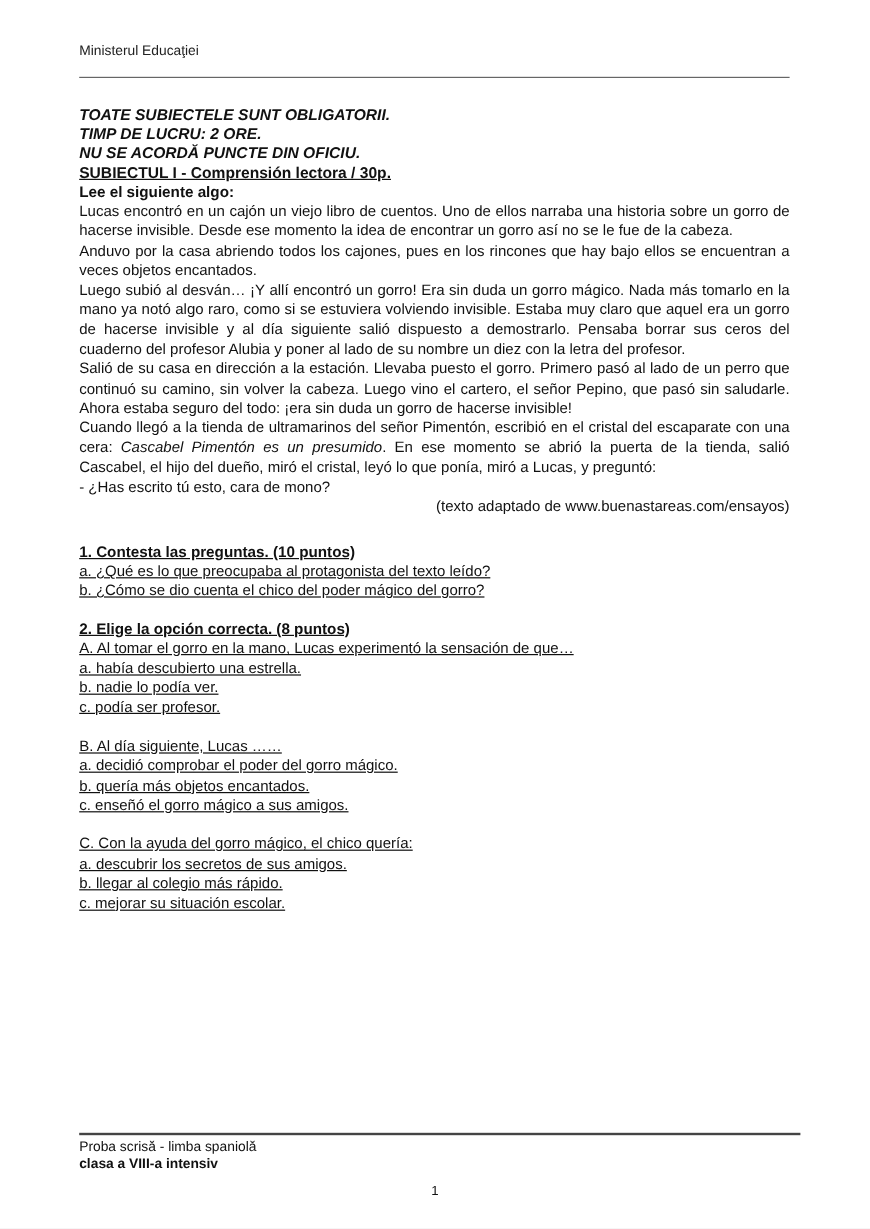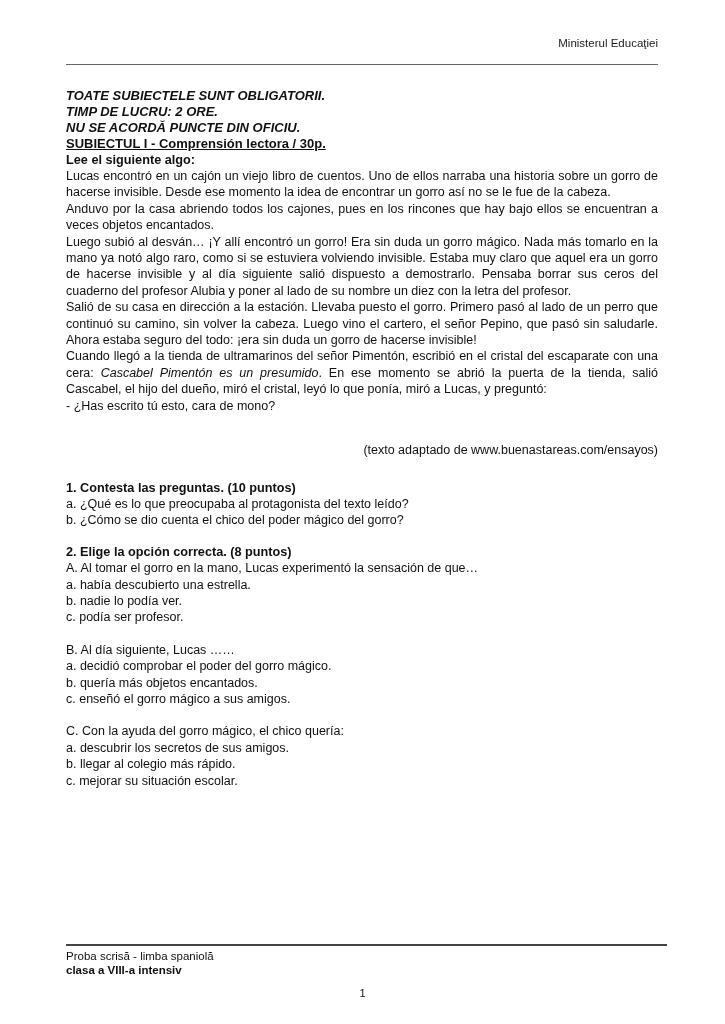--- a/index.html
+++ b/index.html
@@ -8,21 +8,21 @@
   .page {
     position: absolute; inset: 0;
     background: #ffffff;
     color: #111111;
     font-family: "Liberation Sans", "DejaVu Sans", sans-serif;
     padding: 0 67px 0 66px;
     overflow: hidden;
   }
   .ministry {
     padding-top: 37px;
-    text-align: right;
+    text-align: left;
     font-size: 11.5px;
     color: #222;
   }
   .rule {
     border: none;
     border-top: 1px solid #666;
     margin-top: 15px;
   }
   .title-block {
     margin-top: 30px;
@@ -52,23 +52,22 @@
   .reading {
     font-size: 12.5px;
     line-height: 16.4px;
   }
   .reading p { text-align: justify; }
   .reading p.nojust { text-align: left; }
   .attribution {
     font-size: 12.5px;
     line-height: 16.4px;
     text-align: right;
-    margin-top: 28px;
   }
-  .exercise { font-size: 12.5px; line-height: 16.4px; }
+  .exercise { font-size: 12.5px; line-height: 16.4px; text-decoration: underline; }
   .ex-heading {
     font-weight: bold;
     font-size: 12.7px;
   }
   .ex1 { margin-top: 21px; }
   .ex2 { margin-top: 15px; }
   .mc-block { margin-top: 16px; }
   .footer {
     position: absolute;
     left: 66px; right: 58px; top: 944px;

